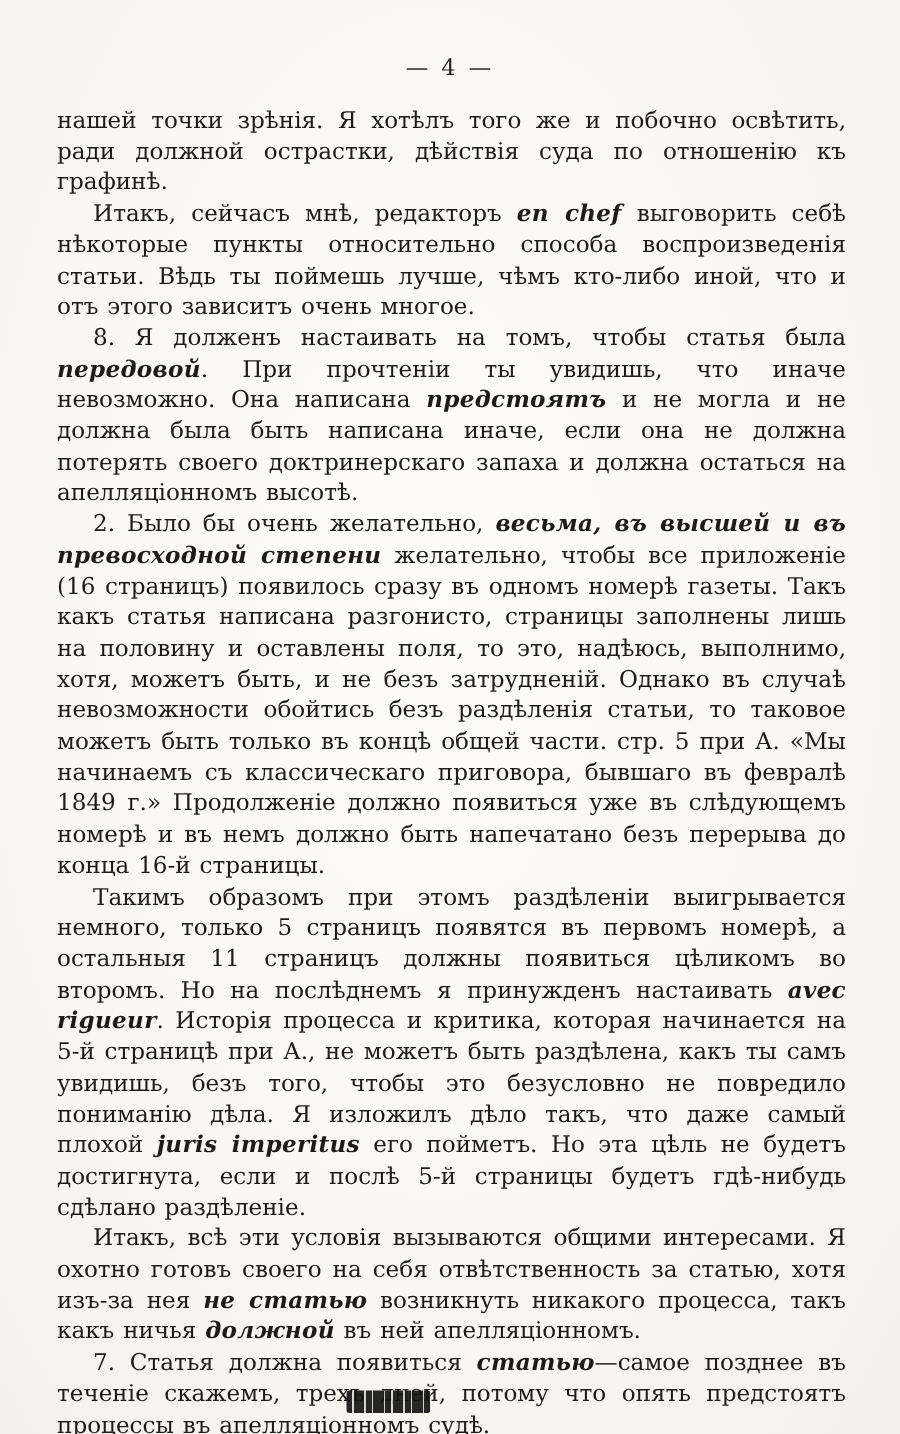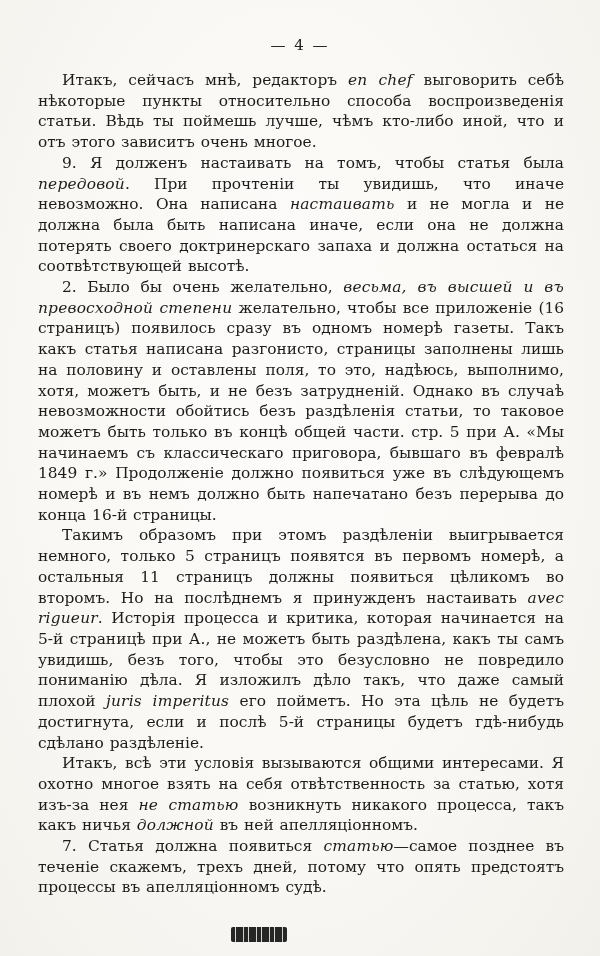--- a/index.html
+++ b/index.html
@@ -39,20 +39,21 @@
   }
   .text-block p.indent {
     text-indent: 24px;
   }
   .text-block p.noindent {
     text-indent: 0;
   }
   .text-block i {
     font-style: italic;
     letter-spacing: 0.2px;
+    font-weight: bold;
   }
   .scan-artifact {
     position: absolute;
     left: 231px;
     top: 927px;
     width: 56px;
     height: 15px;
     background:
       repeating-linear-gradient(90deg,
         #141414 0px, #141414 4px,
@@ -64,22 +65,23 @@
     opacity: 0.92;
   }
 </style>
 </head>
 <body>
 
 <div class="page">
   <div class="page-number">— 4 —</div>
 
   <div class="text-block">
+      <p class="noindent"><span>нашей точки зрѣнія. Я хотѣлъ того же и побочно освѣтить, ради должной острастки, дѣйствія суда по отношенію къ графинѣ.</span></p>
       <p class="indent"><span>Итакъ, сейчасъ мнѣ, редакторъ </span><i>en chef</i><span> выговорить себѣ нѣкоторые пункты относительно способа воспроизведенія статьи. Вѣдь ты поймешь лучше, чѣмъ кто-либо иной, что и отъ этого зависитъ очень многое.</span></p>
-      <p class="indent"><span>9. Я долженъ настаивать на томъ, чтобы статья была </span><i>передовой</i><span>. При прочтеніи ты увидишь, что иначе невозможно. Она написана </span><i>настаивать</i><span> и не могла и не должна была быть написана иначе, если она не должна потерять своего доктринерскаго запаха и должна остаться на соотвѣтствующей высотѣ.</span></p>
+      <p class="indent"><span>8. Я долженъ настаивать на томъ, чтобы статья была </span><i>передовой</i><span>. При прочтеніи ты увидишь, что иначе невозможно. Она написана </span><i>предстоятъ</i><span> и не могла и не должна была быть написана иначе, если она не должна потерять своего доктринерскаго запаха и должна остаться на апелляціонномъ высотѣ.</span></p>
       <p class="indent"><span>2. Было бы очень желательно, </span><i>весьма, въ высшей и въ превосходной степени</i><span> желательно, чтобы все приложеніе (16 страницъ) появилось сразу въ одномъ номерѣ газеты. Такъ какъ статья написана разгонисто, страницы заполнены лишь на половину и оставлены поля, то это, надѣюсь, выполнимо, хотя, можетъ быть, и не безъ затрудненій. Однако въ случаѣ невозможности обойтись безъ раздѣленія статьи, то таковое можетъ быть только въ концѣ общей части. стр. 5 при А. «Мы начинаемъ съ классическаго приговора, бывшаго въ февралѣ 1849 г.» Продолженіе должно появиться уже въ слѣдующемъ номерѣ и въ немъ должно быть напечатано безъ перерыва до конца 16-й страницы.</span></p>
       <p class="indent"><span>Такимъ образомъ при этомъ раздѣленіи выигрывается немного, только 5 страницъ появятся въ первомъ номерѣ, а остальныя 11 страницъ должны появиться цѣликомъ во второмъ. Но на послѣднемъ я принужденъ настаивать </span><i>avec rigueur</i><span>. Исторія процесса и критика, которая начинается на 5-й страницѣ при А., не можетъ быть раздѣлена, какъ ты самъ увидишь, безъ того, чтобы это безусловно не повредило пониманію дѣла. Я изложилъ дѣло такъ, что даже самый плохой </span><i>juris imperitus</i><span> его пойметъ. Но эта цѣль не будетъ достигнута, если и послѣ 5-й страницы будетъ гдѣ-нибудь сдѣлано раздѣленіе.</span></p>
-      <p class="indent"><span>Итакъ, всѣ эти условія вызываются общими интересами. Я охотно многое взять на себя отвѣтственность за статью, хотя изъ-за нея </span><i>не статью</i><span> возникнуть никакого процесса, такъ какъ ничья </span><i>должной</i><span> въ ней апелляціонномъ.</span></p>
+      <p class="indent"><span>Итакъ, всѣ эти условія вызываются общими интересами. Я охотно готовъ своего на себя отвѣтственность за статью, хотя изъ-за нея </span><i>не статью</i><span> возникнуть никакого процесса, такъ какъ ничья </span><i>должной</i><span> въ ней апелляціонномъ.</span></p>
       <p class="indent"><span>7. Статья должна появиться </span><i>статью</i><span>—самое позднее въ теченіе скажемъ, трехъ дней, потому что опять предстоятъ процессы въ апелляціонномъ судѣ.</span></p>
     </div>
 
   <div class="scan-artifact"></div>
 </div>
 
 </body></html>

